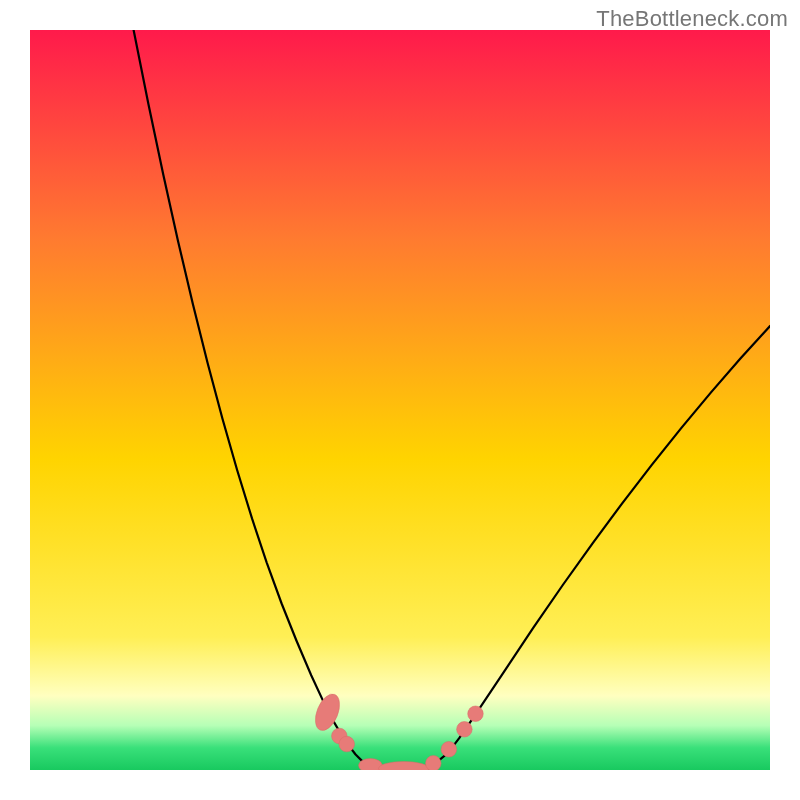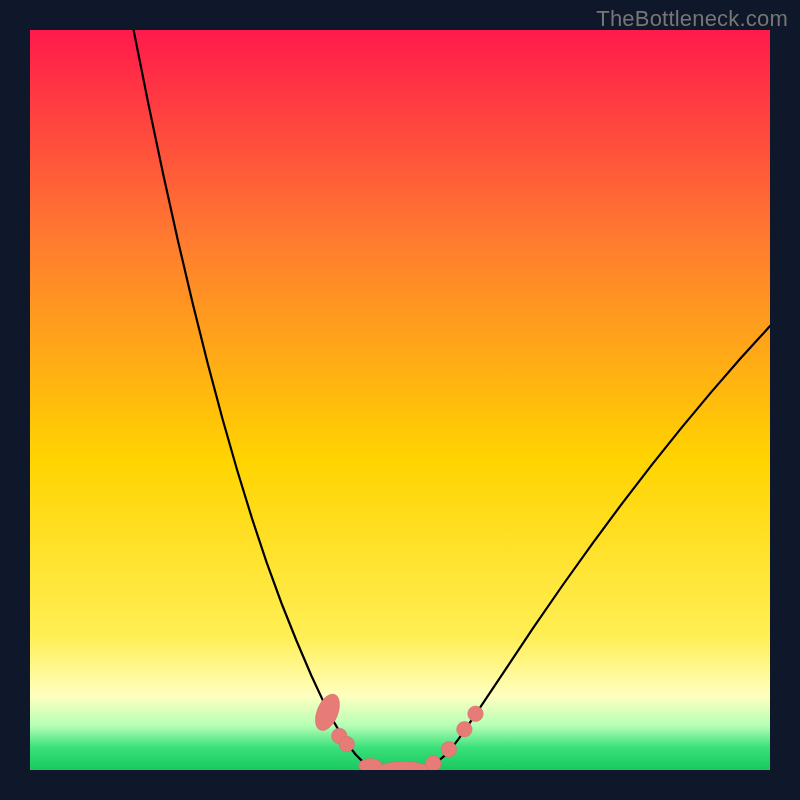--- a/index.html
+++ b/index.html
@@ -8,21 +8,21 @@
     width: 800px;
     height: 800px;
     background: #000;
     overflow: hidden;
     font-family: Arial, Helvetica, sans-serif;
   }
   .frame {
     position: relative;
     width: 800px;
     height: 800px;
-    background: #0f172a;
+    background: #ffffff;
   }
   .attribution {
     position: absolute;
     top: 6px;
     right: 12px;
     color: #767676;
     font-size: 22px;
     font-weight: 400;
     z-index: 10;
     letter-spacing: 0.2px;

